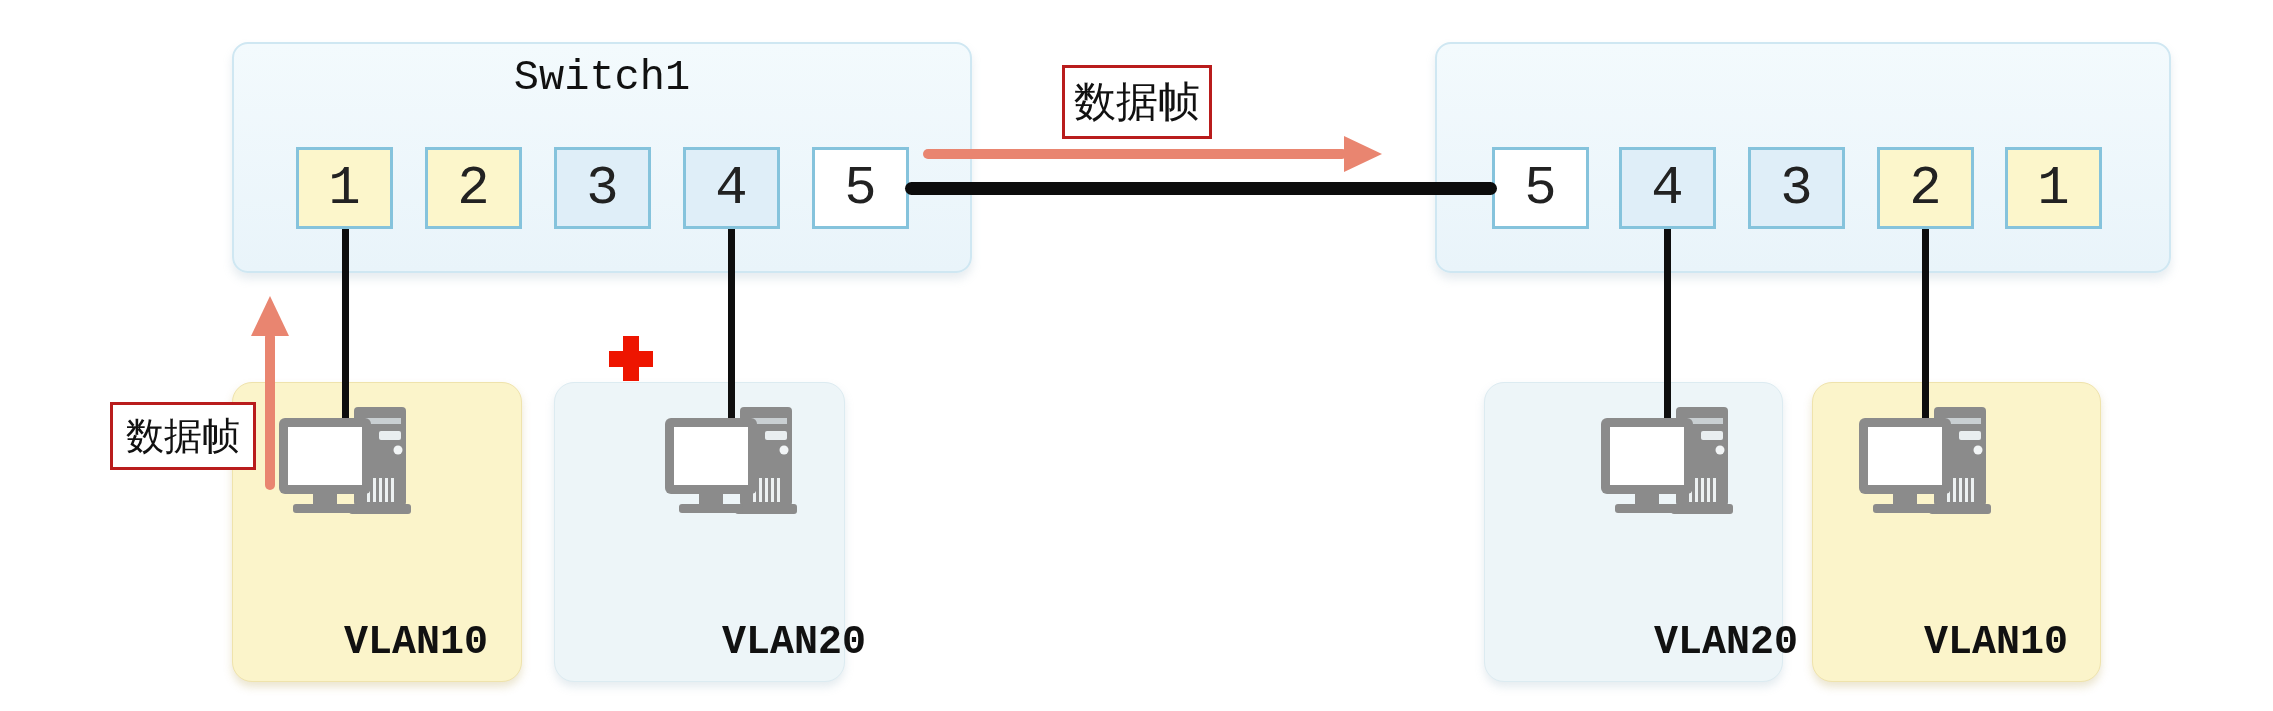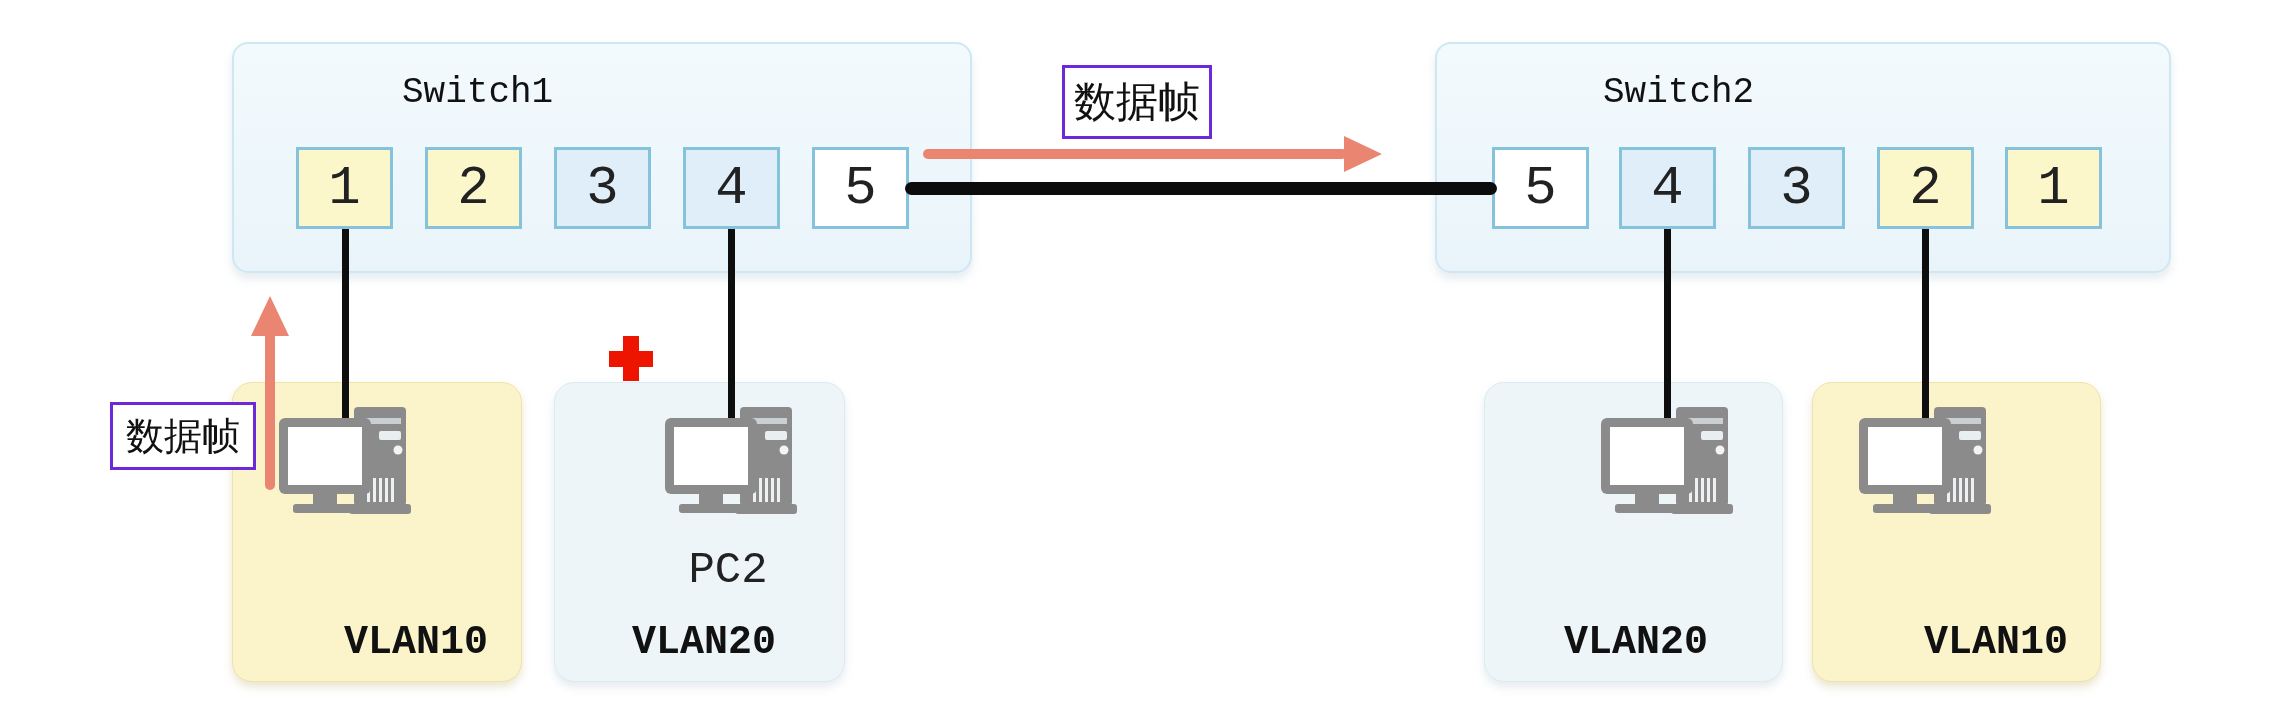--- a/index.html
+++ b/index.html
@@ -32,23 +32,24 @@
     position: absolute;
     top: 42px;
     height: 231px;
     background: linear-gradient(180deg, var(--switch-bg-top), var(--switch-bg-bottom));
     border: 2px solid var(--switch-border);
     border-radius: 16px;
     box-shadow: 0 6px 10px rgba(140,170,185,0.22);
   }
   .switch-title {
     position: absolute;
-    top: 72px;
+    top: 54px;
     width: 400px;
-    font-size: 36px;
+    text-align: center;
+    font-size: 42px;
     color: #111;
   }
   .port {
     position: absolute;
     top: 147px;
     width: 97px;
     height: 82px;
     border: 3px solid var(--port-border);
     display: flex;
     align-items: center;
@@ -71,21 +72,21 @@
   .cable {
     position: absolute;
     width: 7px;
     top: 229px;
     height: 196px;
     background: #0e0e0e;
   }
   .frame-label {
     position: absolute;
     background: #ffffff;
-    border: 3px solid #6d28d9;
+    border: 3px solid #b91c1c;
     display: flex;
     align-items: center;
     justify-content: center;
     font-family: "Liberation Sans", "DejaVu Sans", sans-serif;
     color: #111;
     z-index: 6;
   }
   #frame-label-top { left: 1062px; top: 65px; width: 150px; height: 74px; font-size: 42px; }
   #frame-label-left { left: 110px; top: 402px; width: 146px; height: 68px; font-size: 38px; }
   .arrow-shaft-h {
@@ -153,21 +154,21 @@
   .vlan-label {
     position: absolute;
     top: 620px;
     width: 240px;
     font-size: 40px;
     font-weight: bold;
     color: #111;
     z-index: 4;
   }
   .vlan-right { text-align: right; }
-  .vlan-left  { text-align: center; }
+  .vlan-left  { text-align: right; margin-left: 42px; }
   #blocked-plus {
     position: absolute;
     left: 608px; top: 335px;
     z-index: 7;
   }
 </style>
 </head>
 <body>
 
 <div id="canvas">
@@ -184,21 +185,20 @@
       <span>3</span>
     </div>
   <div class="port port-blue" style="left:683px;">
       <span>4</span>
     </div>
   <div class="port port-white" style="left:812px;">
       <span>5</span>
     </div>
 
   <div class="switch-box" style="left:1435px; width:736px;"></div>
-  <div class="switch-title" style="left:1603px;">Switch2</div>
   <div class="port port-white" style="left:1492px;">
       <span>5</span>
     </div>
   <div class="port port-blue" style="left:1619px;">
       <span>4</span>
     </div>
   <div class="port port-blue" style="left:1748px;">
       <span>3</span>
     </div>
   <div class="port port-yellow" style="left:1877px;">
@@ -290,20 +290,19 @@
       <rect x="100" y="74" width="3" height="24" fill="#EDF1F2"></rect>
       <rect x="106" y="74" width="3" height="24" fill="#EDF1F2"></rect>
       <rect x="112" y="74" width="3" height="24" fill="#EDF1F2"></rect>
     <rect x="70" y="100" width="62" height="10" rx="3" fill="#8B8B8B"></rect>
     <rect x="0" y="14" width="92" height="76" rx="6" fill="#8B8B8B"></rect>
     <rect x="9" y="23" width="74" height="58" fill="#FFFFFF"></rect>
     <rect x="34" y="90" width="24" height="11" fill="#8B8B8B"></rect>
     <rect x="14" y="100" width="64" height="9" rx="3" fill="#8B8B8B"></rect>
   </svg>
 
-  <div class="pc-name" style="left:648px;">PC2</div>
 
   <div class="vlan-label vlan-right" style="left:248px;">VLAN10</div>
   <div class="vlan-label vlan-left" style="left:584px;">VLAN20</div>
   <div class="vlan-label vlan-left" style="left:1516px;">VLAN20</div>
   <div class="vlan-label vlan-right" style="left:1828px;">VLAN10</div>
 
 </div>
 
 </body></html>

